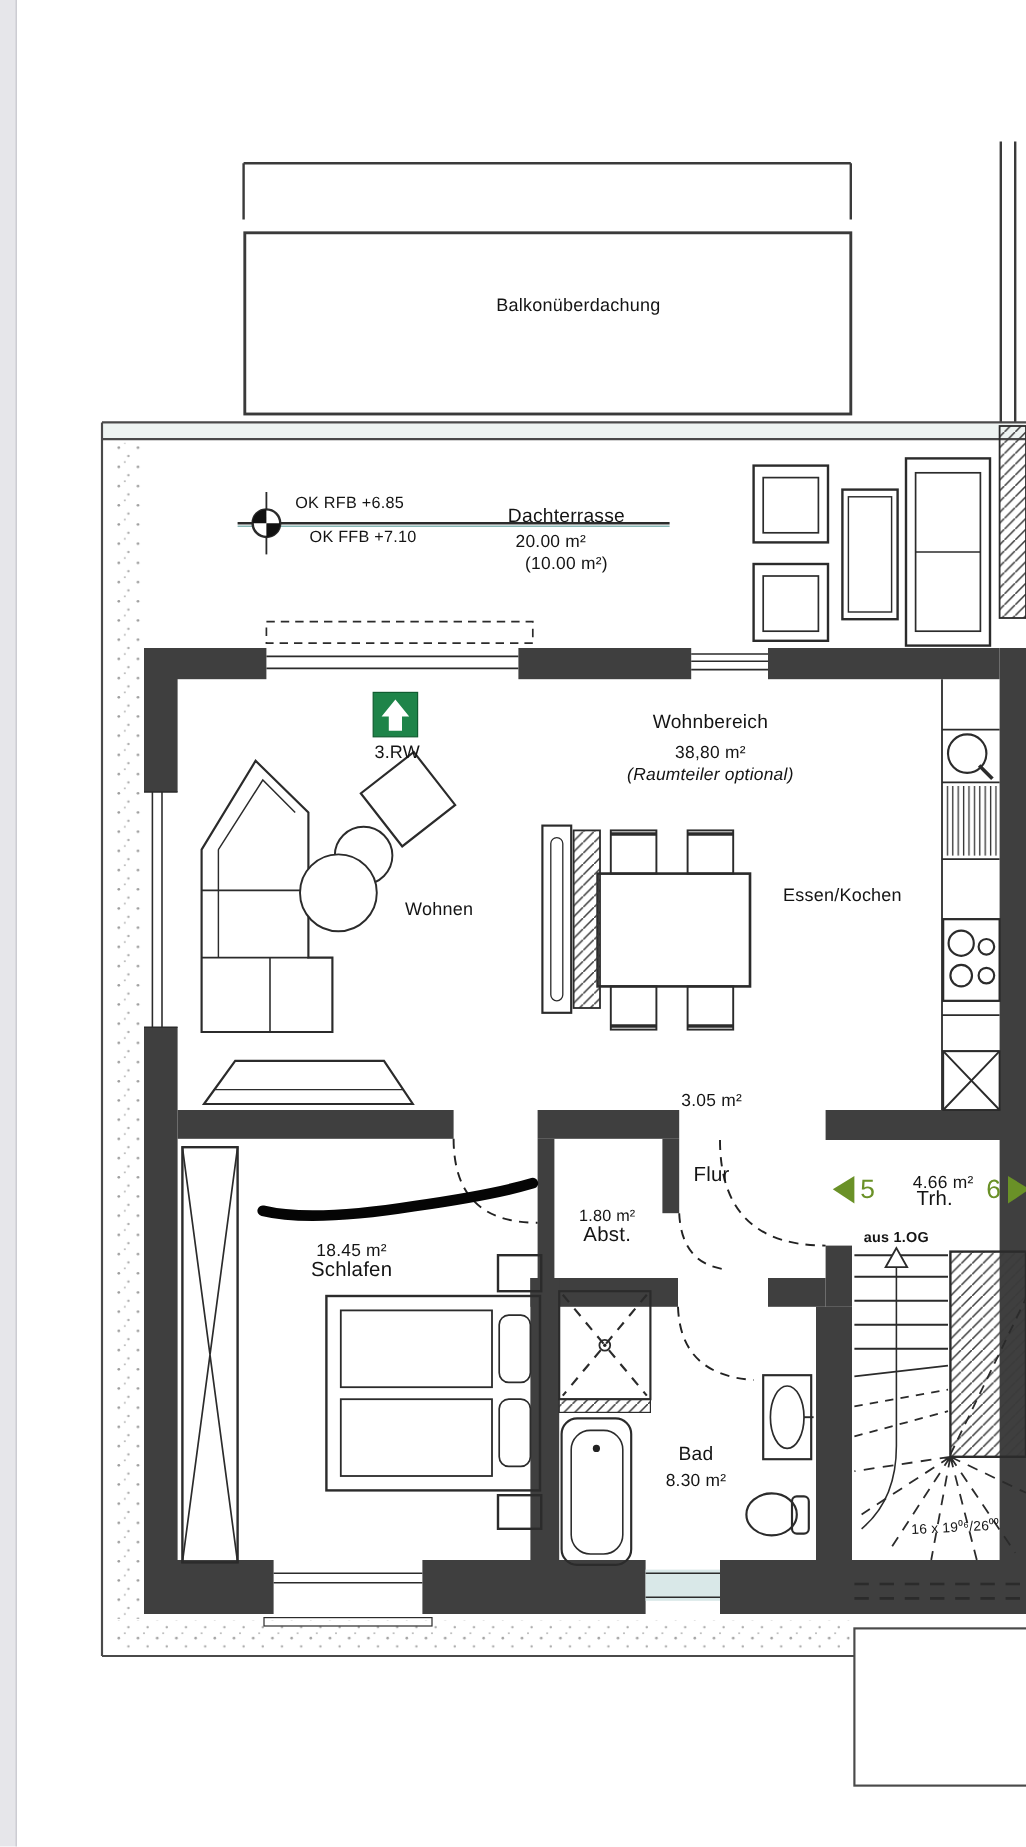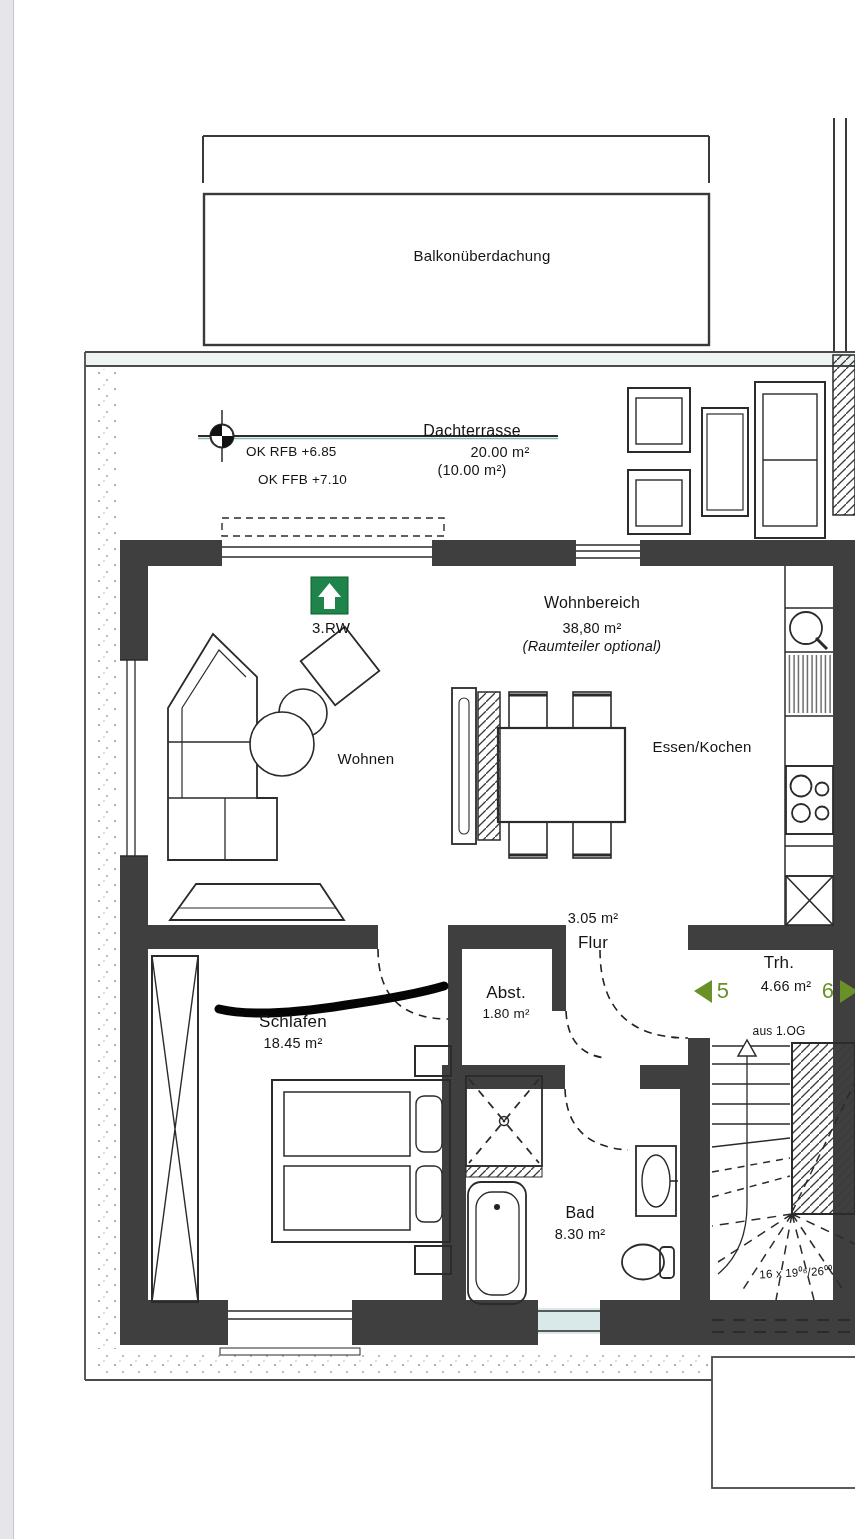--- a/index.html
+++ b/index.html
@@ -1,26 +1,26 @@
 <!DOCTYPE html>
 <html><head>
 <meta charset="utf-8">
 <style>
   html,body{margin:0;padding:0;background:#fff;}
   #page{position:relative;width:855px;height:1539px;background:#ffffff;overflow:hidden;
         font-family:"Liberation Sans",sans-serif;color:#161616;}
   #scan-edge{position:absolute;left:0;top:0;width:13px;height:1539px;background:#e6e6ea;border-right:1px solid #c6c6cd;}
   svg{position:absolute;left:0;top:0;}
   .lbl{position:absolute;transform:translate(-50%,-50%);white-space:nowrap;color:#141414;letter-spacing:.2px;}
-  .t18{font-size:16px;} .t17{font-size:17px;} .t15{font-size:15px;} .t14{font-size:14.5px;}
+  .t18{font-size:16px;} .t17{font-size:17px;margin-top:36px;} .t15{font-size:15px;} .t14{font-size:14.5px;}
   .t13{font-size:13.5px;} .t12{font-size:12px;} .t11{font-size:11.5px;}
   .ital{font-style:italic;text-align:right;}
-  .left{transform:translate(0,-50%);margin-top:32px;}
+  .left{transform:translate(0,-50%);}
   .green-num{font-size:22px;color:#6a9127;font-weight:500;}
-  .bold{font-weight:400;margin-left:32px;}
+  .bold{font-weight:700;}
 </style>
 </head>
 <body>
 
 <div id="page">
   <div id="scan-edge"></div>
 
   <svg width="855" height="1539" viewBox="0 0 855 1539">
     <defs>
       <pattern id="dots" width="16" height="16" patternUnits="userSpaceOnUse">
@@ -255,21 +255,21 @@
       <path d="M219,1009 C252,1017 302,1012 346,1005 C388,999 424,992 444,986" fill="none" stroke="#050505" stroke-width="9" stroke-linecap="round"></path>
     </g>
   </svg>
 
   <div class="lbl t15" style="left:482px;top:255px">Balkonüberdachung</div>
 
   <div class="lbl t13 left" style="left:246px;top:419px">OK RFB +6.85</div>
   <div class="lbl t13 left" style="left:258px;top:447px">OK FFB +7.10</div>
 
   <div class="lbl t18" style="left:472px;top:431px">Dachterrasse</div>
-  <div class="lbl t14" style="left:500px;top:452px">20.00 m²</div>
+  <div class="lbl t14" style="left:459px;top:452px">20.00 m²</div>
   <div class="lbl t14" style="left:472px;top:470px">(10.00 m²)</div>
 
   <div class="lbl t18" style="left:592px;top:603px">Wohnbereich</div>
   <div class="lbl t14" style="left:592px;top:628px">38,80 m²</div>
   <div class="lbl t14 ital" style="left:592px;top:646px">(Raumteiler optional)</div>
 
   <div class="lbl t15" style="left:331px;top:627px">3.RW</div>
   <div class="lbl t15" style="left:366px;top:758px">Wohnen</div>
   <div class="lbl t15" style="left:702px;top:746px">Essen/Kochen</div>
 

